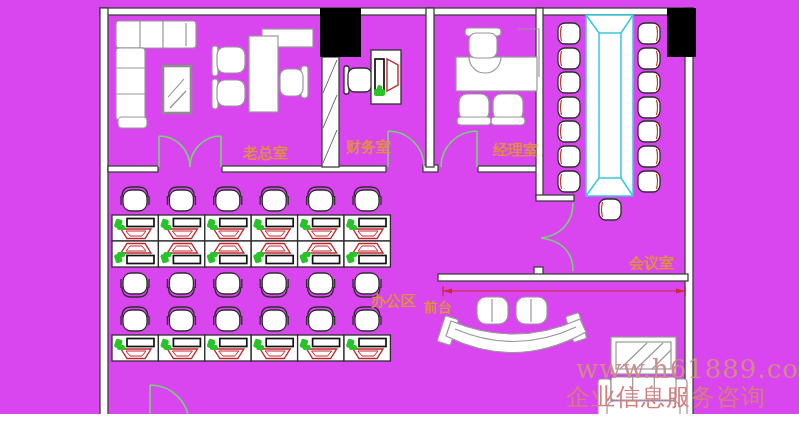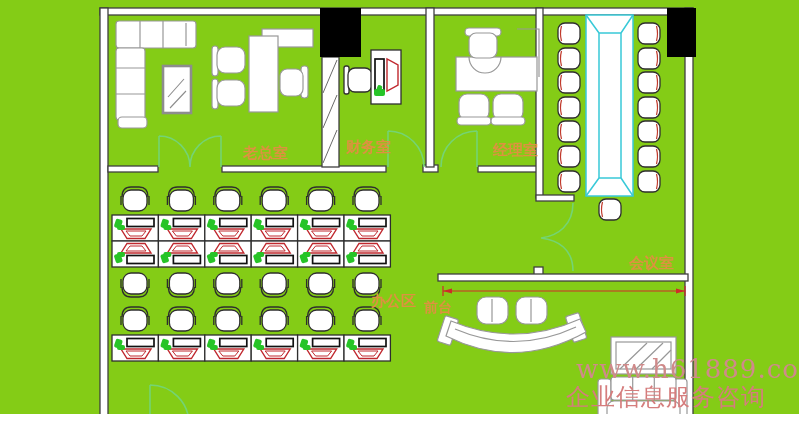--- a/index.html
+++ b/index.html
@@ -1,16 +1,16 @@
 <!DOCTYPE html>
 <html><head>
 <meta charset="utf-8">
 <style>
   html,body{margin:0;padding:0;background:#fff;}
-  #canvas{position:relative;width:799px;height:414px;background:#84cc16;overflow:hidden;
+  #canvas{position:relative;width:799px;height:414px;background:#d946ef;overflow:hidden;
           font-family:"DejaVu Sans",sans-serif;}
   svg{position:absolute;left:0;top:0;}
   .wall{fill:#fff;stroke:#3f3f3f;stroke-width:1.3;}
   .col{fill:#000;stroke:none;}
   .lf{fill:#fff;stroke:#989898;stroke-width:1.2;}
   .lfl{fill:none;stroke:#989898;stroke-width:1.2;}
   .df{fill:#fff;stroke:#2e2e2e;stroke-width:1.3;}
   .dfl{fill:none;stroke:#2e2e2e;stroke-width:1.3;}
   .door{fill:none;stroke:#74d474;stroke-width:1.6;}
   .doorfill{fill:#f2fbf2;stroke:#74d474;stroke-width:1.4;}

